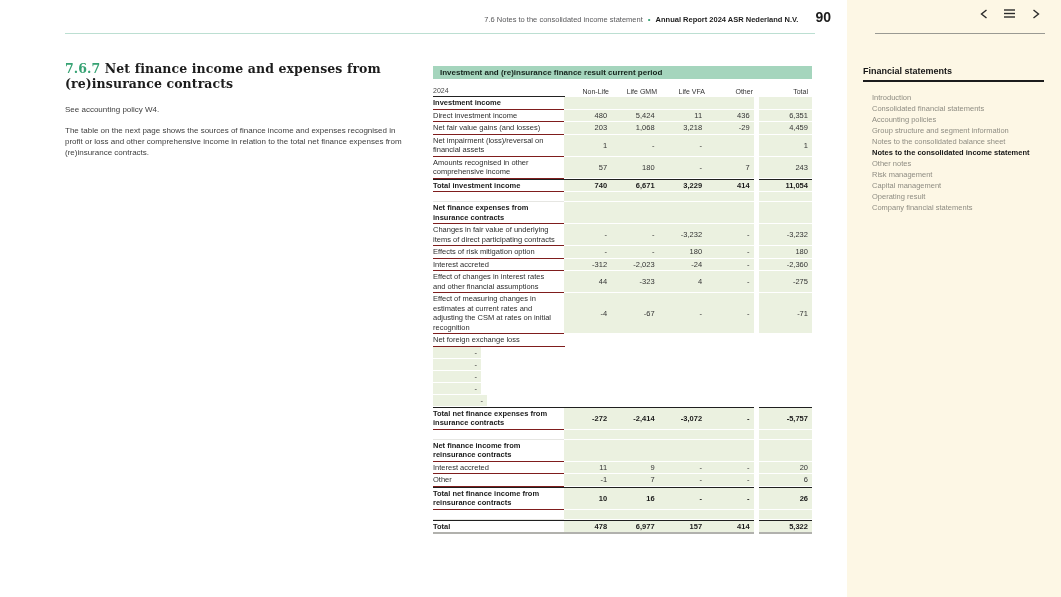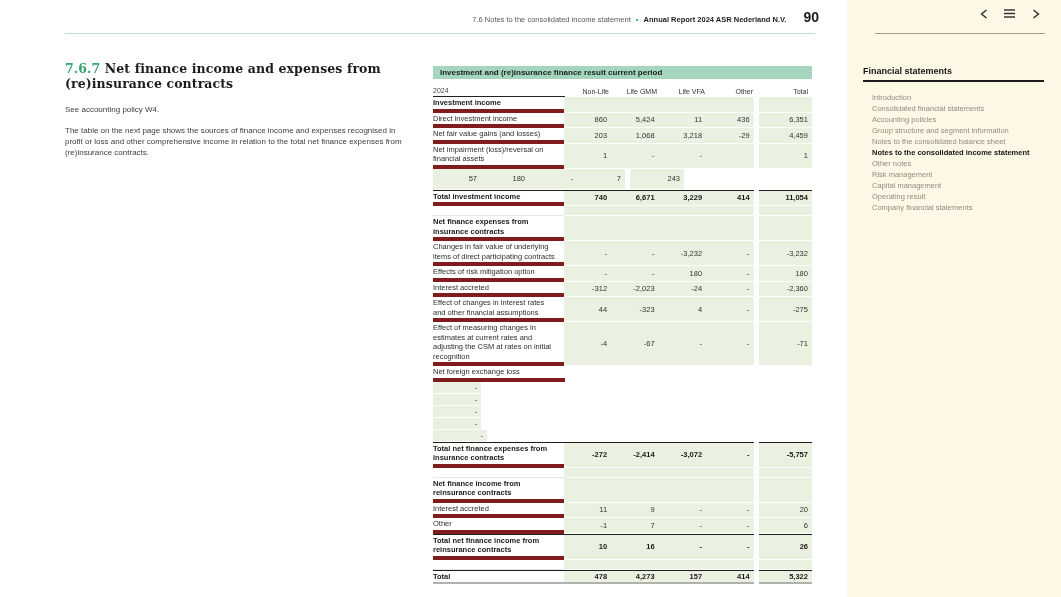--- a/index.html
+++ b/index.html
@@ -7,21 +7,21 @@
   body {
     font-family:"Liberation Sans", sans-serif;
     background:#ffffff; color:#2c2c2c; position:relative; overflow:hidden;
     -webkit-font-smoothing:antialiased;
   }
 
   
   .main { position:absolute; left:0; top:0; width:847px; height:597px; background:#fff; }
 
   .top-bar {
-    position:absolute; top:9px; right:28px; white-space:nowrap;
+    position:absolute; top:9px; right:16px; white-space:nowrap;
     font-size:7.5px; color:#5a5a5c; display:flex; align-items:baseline; gap:5px;
   }
   .top-bar .crumb { color:#5a5a5c; }
   .top-bar .bullet { color:#36a273; font-size:8px; }
   .top-bar .report { color:#1c1c1c; font-weight:bold; }
   .top-bar .pageno { color:#1c1c1c; font-weight:bold; font-size:14px; margin-left:12px; }
   .top-rule { position:absolute; top:33px; left:65px; width:750px; height:1px; background:#bcdfd2; }
 
   .article { position:absolute; left:65px; top:62px; width:350px; }
   .article h1 {
@@ -39,21 +39,21 @@
     height:13px; line-height:13px; padding-left:7px; white-space:nowrap;
   }
   .thead { display:flex; margin-top:7px; height:11px; align-items:flex-end; }
   .thead .hy { width:132px; font-size:7px; color:#4a4a4a; border-bottom:1px solid #222; padding-bottom:2px; }
   .thead .hc { width:48px; text-align:right; font-size:7px; color:#333; padding:0 4px 2px 0; }
   .thead .hgap { width:5px; }
   .thead .ht { width:50px; text-align:right; font-size:7px; color:#333; padding:0 4px 2px 0; }
 
   .trow { display:flex; min-height:11px; }
   .tlabel {
-    width:132px; background:#fff; border-bottom:4px solid #7f1d1d;
+    width:132px; background:#fff; border-bottom:1px solid #7f1d1d;
     display:flex; align-items:center; padding:1px 6px 1px 0;
     line-height:9.5px; color:#2e2e2e;
   }
   .tcell {
     width:48px; background:#ebf1e0; border-bottom:1px solid #ffffff;
     display:flex; align-items:center; justify-content:flex-end;
     padding:1px 4px 1px 0; color:#333;
   }
   .tgap { width:5px; background:#fff; }
   .ttotalcol { width:54px; }
@@ -116,21 +116,21 @@
           <div class="tlabel">Investment income</div>
           <div class="tcell"></div>
           <div class="tcell"></div>
           <div class="tcell"></div>
           <div class="tcell"></div>
           <div class="tgap"></div>
           <div class="tcell ttotalcol"></div>
         </div>
         <div class="trow" style="min-height: 11px;">
           <div class="tlabel">Direct investment income</div>
-          <div class="tcell">860</div>
+          <div class="tcell">480</div>
           <div class="tcell">5,424</div>
           <div class="tcell">11</div>
           <div class="tcell">436</div>
           <div class="tgap"></div>
           <div class="tcell ttotalcol">6,351</div>
         </div>
         <div class="trow" style="min-height: 11px;">
           <div class="tlabel">Net fair value gains (and losses)</div>
           <div class="tcell">203</div>
           <div class="tcell">1,068</div>
@@ -142,20 +142,21 @@
         <div class="trow" style="min-height: 21px;">
           <div class="tlabel">Net impairment (loss)/reversal on financial assets</div>
           <div class="tcell">1</div>
           <div class="tcell">-</div>
           <div class="tcell">-</div>
           <div class="tcell"></div>
           <div class="tgap"></div>
           <div class="tcell ttotalcol">1</div>
         </div>
         <div class="trow" style="min-height: 21px;">
+          <div class="tlabel">Amounts recognised in other comprehensive income</div>
           <div class="tcell">57</div>
           <div class="tcell">180</div>
           <div class="tcell">-</div>
           <div class="tcell">7</div>
           <div class="tgap"></div>
           <div class="tcell ttotalcol">243</div>
         </div>
         <div class="trow total" style="min-height: 11px;">
           <div class="tlabel">Total investment income</div>
           <div class="tcell">740</div>
@@ -296,21 +297,21 @@
           <div class="tcell"></div>
           <div class="tcell"></div>
           <div class="tcell"></div>
           <div class="tcell"></div>
           <div class="tgap"></div>
           <div class="tcell ttotalcol"></div>
         </div>
         <div class="trow grand" style="min-height: 11px;">
           <div class="tlabel">Total</div>
           <div class="tcell">478</div>
-          <div class="tcell">4,273</div>
+          <div class="tcell">6,977</div>
           <div class="tcell">157</div>
           <div class="tcell">414</div>
           <div class="tgap"></div>
           <div class="tcell ttotalcol">5,322</div>
         </div>
       </div>
   </div>
 
 </div>
 

